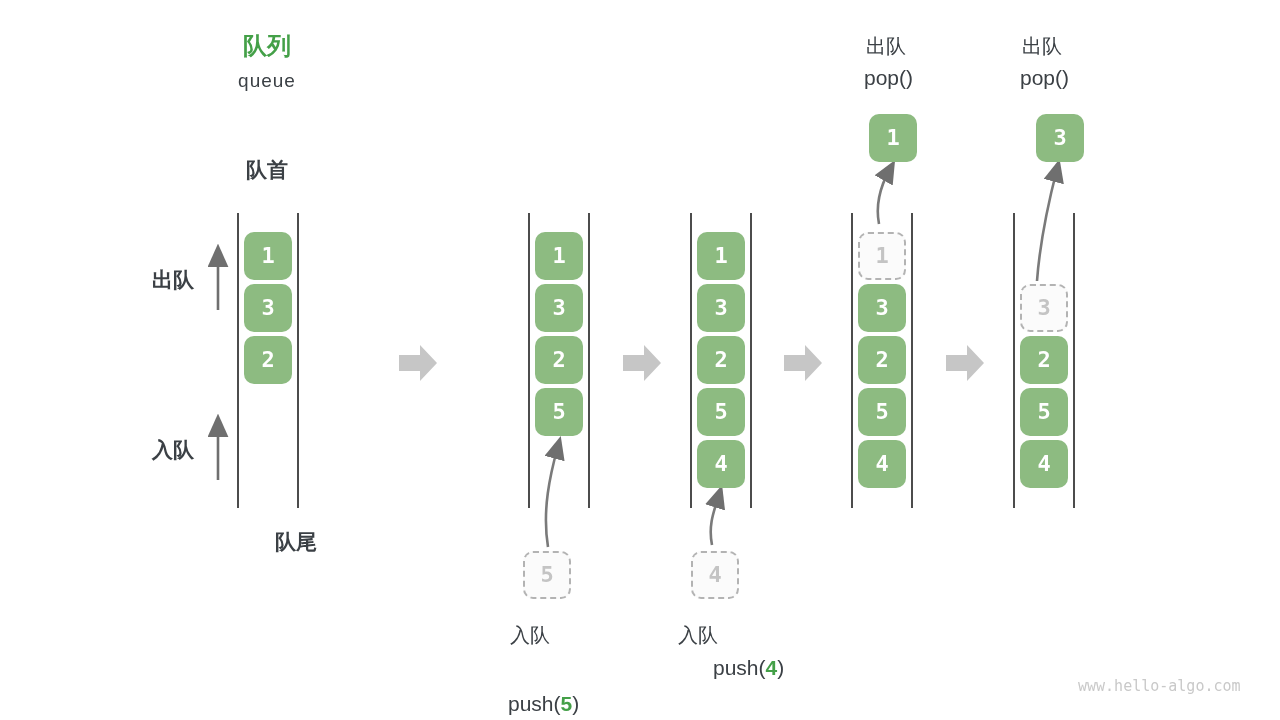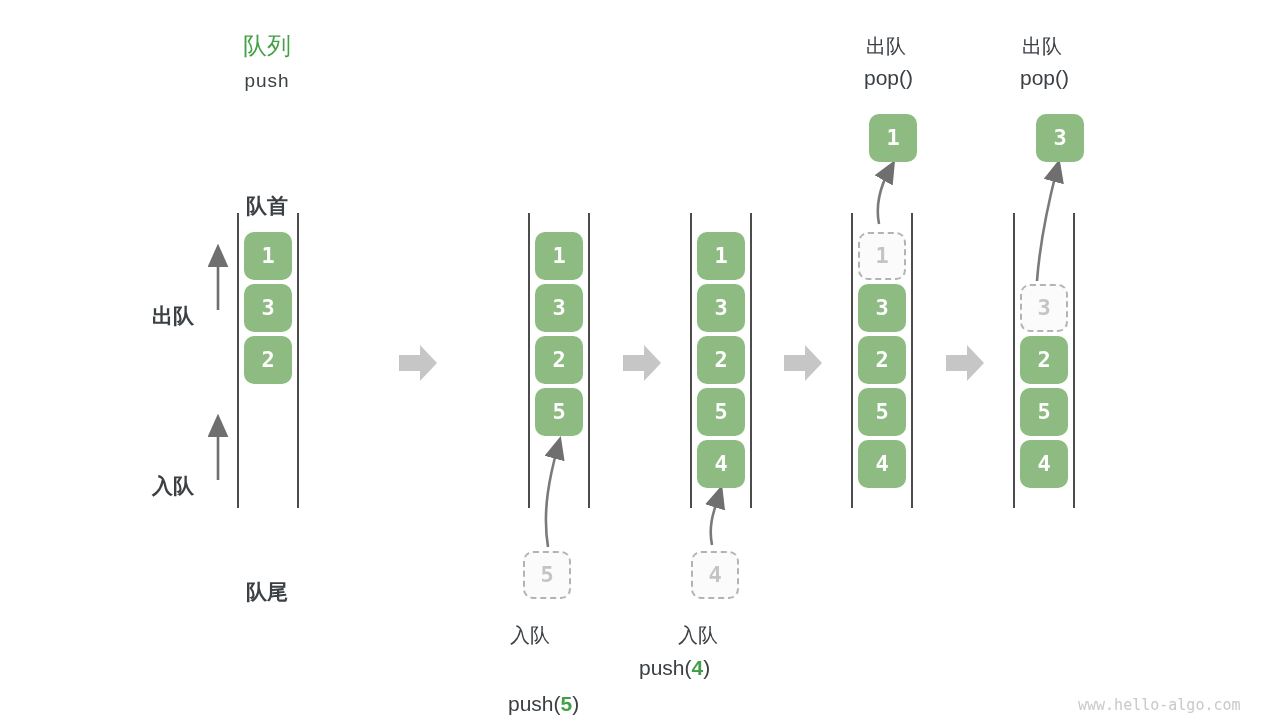--- a/index.html
+++ b/index.html
@@ -1,33 +1,33 @@
 <!DOCTYPE html>
 <html><head>
 <meta charset="utf-8">
 <style>
   html,body{margin:0;padding:0;background:#ffffff;}
   .canvas{position:relative;width:1280px;height:720px;background:#ffffff;overflow:hidden;
           font-family:"Liberation Sans",sans-serif;color:#3B4045;}
   .abs{position:absolute;}
-  .title-zh{font-size:24px;font-weight:normal;color:#44A048;width:62px;text-align:center;}
+  .title-zh{font-size:24px;font-weight:bold;color:#44A048;width:62px;text-align:center;}
   .title-en{font-size:19px;color:#3B4045;width:82px;text-align:center;letter-spacing:1px;}
-  .side-label{font-size:21px;font-weight:bold;color:#3B4045;margin-top:36px;}
+  .side-label{font-size:21px;font-weight:bold;color:#3B4045;}
   .op-zh{font-size:20px;color:#3B4045;}
   .op-code{font-size:21px;font-family:Liberation Sans, sans-serif;color:#3B4045;}
   .op-code .arg{color:#44A048;font-weight:bold;}
   .vline{position:absolute;width:2px;height:295px;top:213px;background:#4C4C4C;}
   .block{position:absolute;width:48px;height:48px;border-radius:10px;background:#8DBB81;
          color:#ffffff;font-family:"DejaVu Sans Mono",monospace;font-weight:bold;font-size:22px;
          line-height:48px;text-align:center;}
   .ghost{position:absolute;width:48px;height:48px;box-sizing:border-box;border:2px dashed #B3B3B3;
          border-radius:10px;background:#FBFBFB;color:#C4C4C4;
          font-family:"DejaVu Sans Mono",monospace;font-weight:bold;font-size:22px;
          line-height:44px;text-align:center;}
-  .watermark{font-size:15px;font-family:"DejaVu Sans Mono",monospace;color:#C9C9C9;margin-top:19px;}
+  .watermark{font-size:15px;font-family:"DejaVu Sans Mono",monospace;color:#C9C9C9;}
   svg.layer{position:absolute;left:0;top:0;width:1280px;height:720px;pointer-events:none;}
 </style>
 </head>
 <body>
 
 <div class="canvas">
 
   <svg class="layer">
     <defs>
       <marker id="ah" markerWidth="9" markerHeight="9" refX="5" refY="4" orient="auto-start-reverse">
@@ -44,26 +44,26 @@
     <path d="M 879 224 C 875 203 881 185 890 169" fill="none" stroke="#7A7A7A" stroke-width="2.6" marker-end="url(#ah)"></path>
     <path d="M 1037 281 C 1040 240 1048 204 1057 169" fill="none" stroke="#7A7A7A" stroke-width="2.6" marker-end="url(#ah)"></path>
 
     <polygon points="399,355 420,355 420,345 437,363 420,381 420,371 399,371" fill="#C6C6C6"></polygon>
     <polygon points="623,355 644,355 644,345 661,363 644,381 644,371 623,371" fill="#C6C6C6"></polygon>
     <polygon points="784,355 805,355 805,345 822,363 805,381 805,371 784,371" fill="#C6C6C6"></polygon>
     <polygon points="946,355 967,355 967,345 984,363 967,381 967,371 946,371" fill="#C6C6C6"></polygon>
   </svg>
 
   <div class="abs title-zh" style="left:236px;top:30px">队列</div>
-  <div class="abs title-en" style="left:226px;top:70px">push</div>
+  <div class="abs title-en" style="left:226px;top:70px">queue</div>
 
   <div class="abs side-label" style="left:217px;top:156px;width:100px;text-align:center">队首</div>
   <div class="abs side-label" style="left:152px;top:266px">出队</div>
   <div class="abs side-label" style="left:152px;top:436px">入队</div>
-  <div class="abs side-label" style="left:217px;top:542px;width:100px;text-align:center">队尾</div>
+  <div class="abs side-label" style="left:217px;top:528px;width:100px;text-align:right">队尾</div>
 
   <div class="vline" style="left:237px"></div>
   <div class="vline" style="left:297px"></div>
   <div class="vline" style="left:528px"></div>
   <div class="vline" style="left:588px"></div>
   <div class="vline" style="left:690px"></div>
   <div class="vline" style="left:750px"></div>
   <div class="vline" style="left:851px"></div>
   <div class="vline" style="left:911px"></div>
   <div class="vline" style="left:1013px"></div>
@@ -100,17 +100,17 @@
   <div class="block" style="left:1036px;top:114px">3</div>
 
   <div class="abs op-zh" style="left:866px;top:33px">出队</div>
   <div class="abs op-code" style="left:864px;top:66px">pop()</div>
   <div class="abs op-zh" style="left:1022px;top:33px">出队</div>
   <div class="abs op-code" style="left:1020px;top:66px">pop()</div>
 
   <div class="abs op-zh" style="left:510px;top:622px">入队</div>
   <div class="abs op-code" style="left:508px;top:692px"><span>push(</span><span class="arg">5</span><span>)</span></div>
   <div class="abs op-zh" style="left:678px;top:622px">入队</div>
-  <div class="abs op-code" style="left:639px;top:656px"><span>push(</span><span class="arg">4</span><span>)</span></div>
+  <div class="abs op-code" style="left:713px;top:656px"><span>push(</span><span class="arg">4</span><span>)</span></div>
 
   <div class="abs watermark" style="left:1078px;top:677px">www.hello-algo.com</div>
 
 </div>
 
 </body></html>

